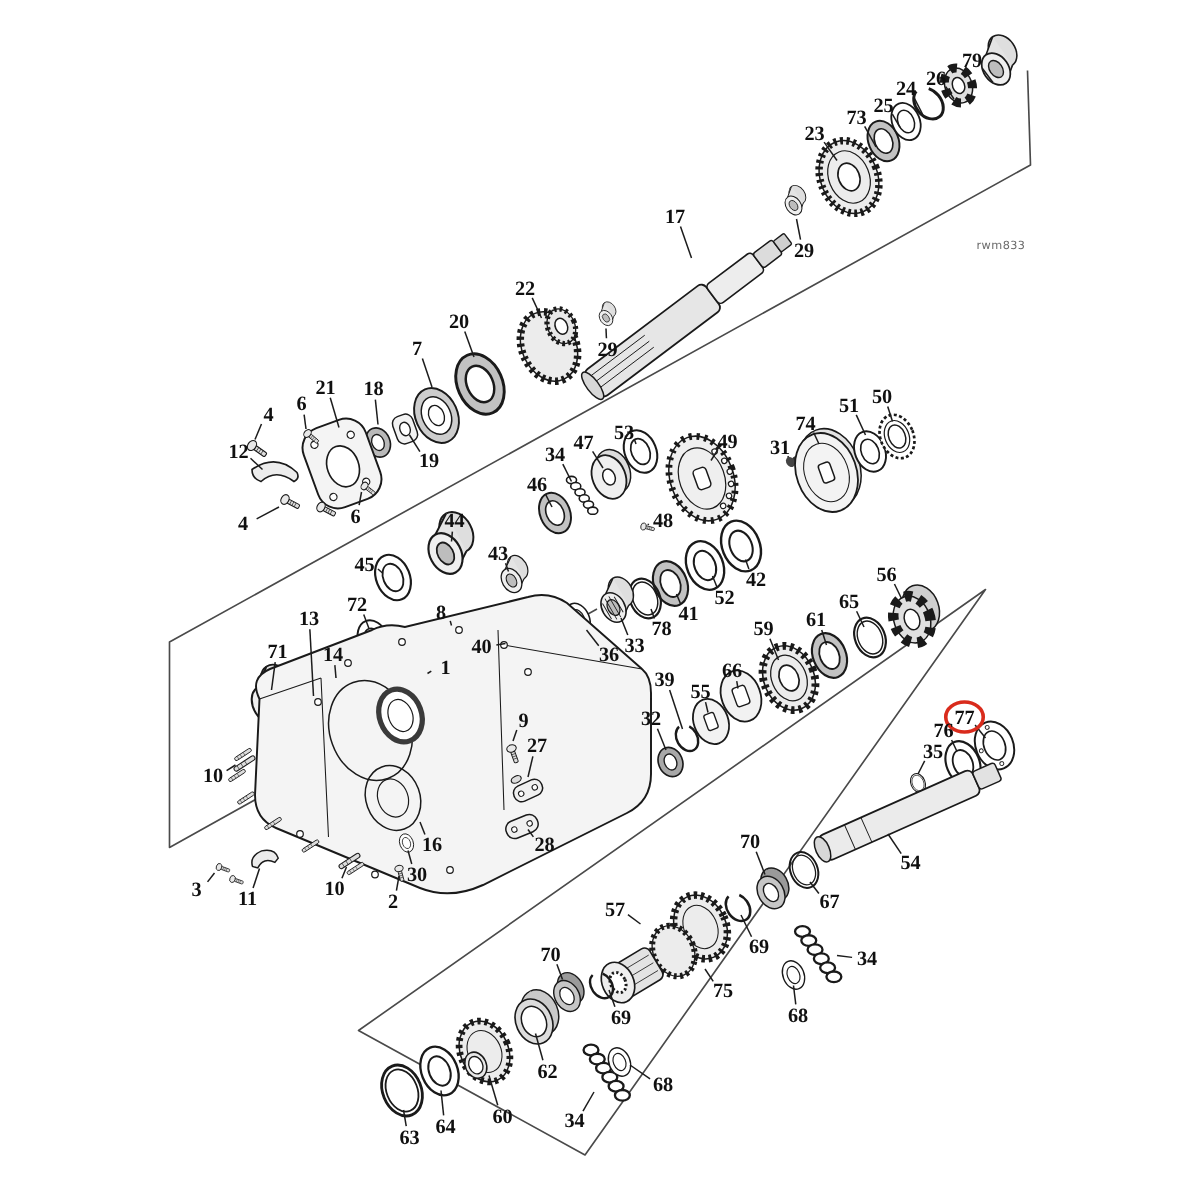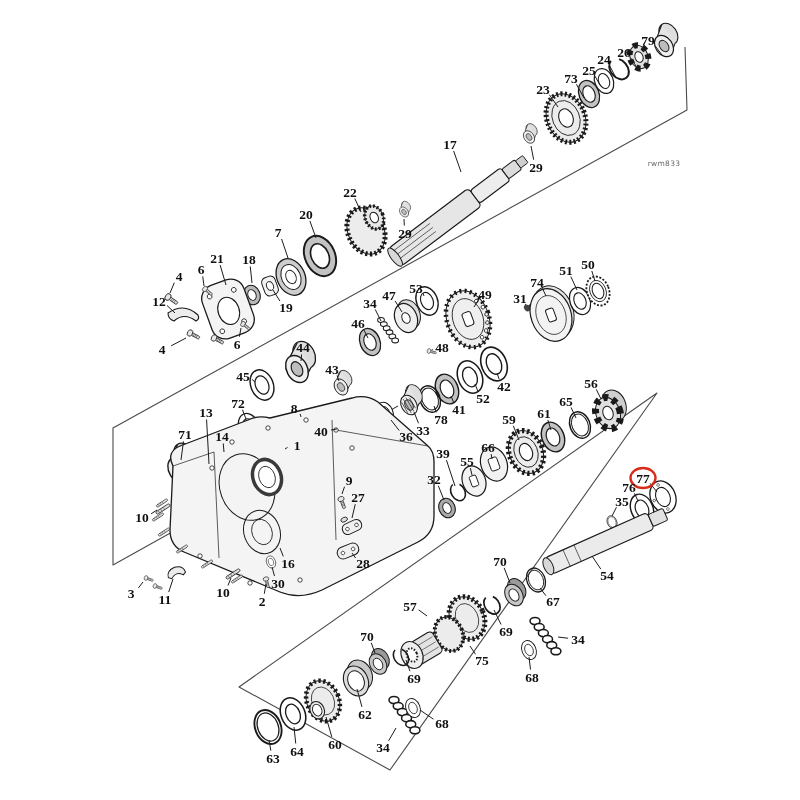--- a/index.html
+++ b/index.html
@@ -1,20 +1,20 @@
 <!DOCTYPE html>
 <html><head>
 <meta charset="utf-8">
 <style>
   html,body{margin:0;padding:0;background:#fff;}
   .stage{position:relative;width:800px;height:800px;background:#ffffff;overflow:hidden;
          font-family:"Liberation Serif",serif;border-radius:18px;}
   .stage svg{position:absolute;left:0;top:0;}
-  .fig-code{position:absolute;left:634px;top:159px;width:60px;
-            font:7.5px "DejaVu Sans",sans-serif;color:#6a6a6a;letter-spacing:.3px;text-align:center;}
+  .fig-code{position:absolute;left:651px;top:159px;width:60px;
+            font:7.5px "DejaVu Sans",sans-serif;color:#6a6a6a;letter-spacing:.3px;}
   .callout{font:bold 13.5px "Liberation Serif",serif;fill:#101010;text-anchor:middle;}
   .leader{stroke:#1c1c1c;stroke-width:1;fill:none;}
   .hl{fill:none;stroke-width:2.4;}
   .outline{fill:none;stroke:#4a4a4a;stroke-width:1.1;stroke-linejoin:round;}
 </style>
 </head>
 <body>
 
 <div class="stage">
 

